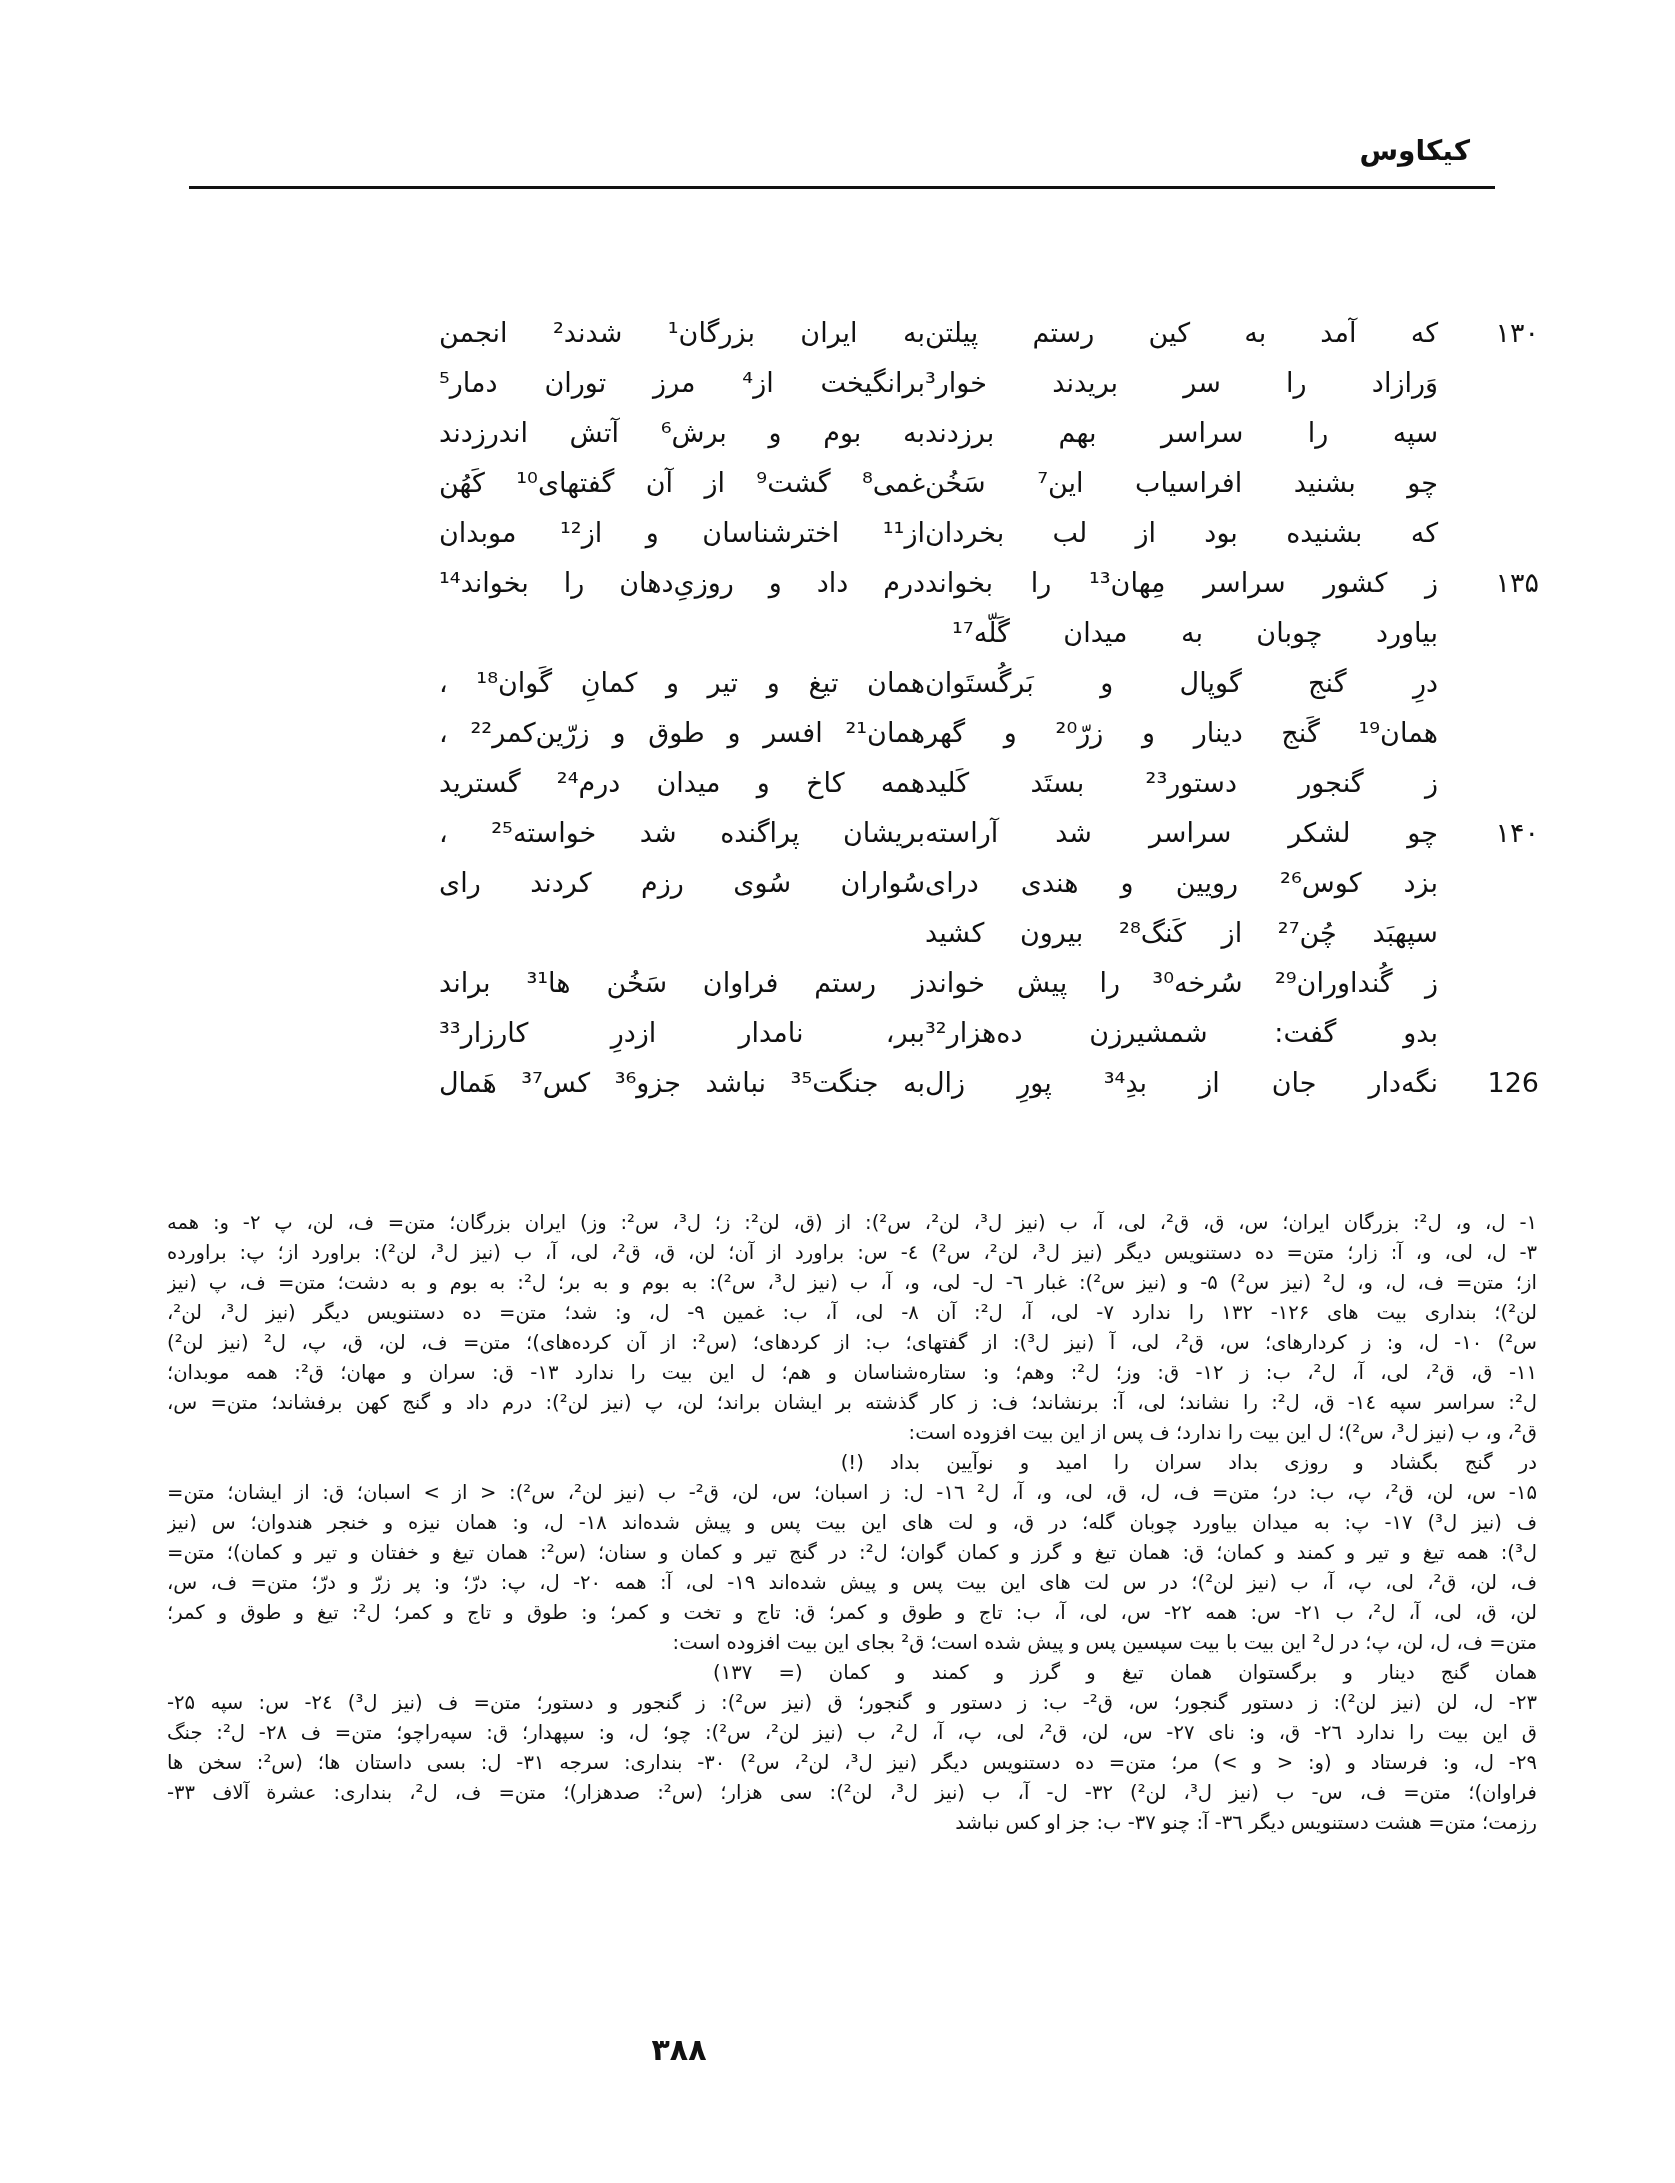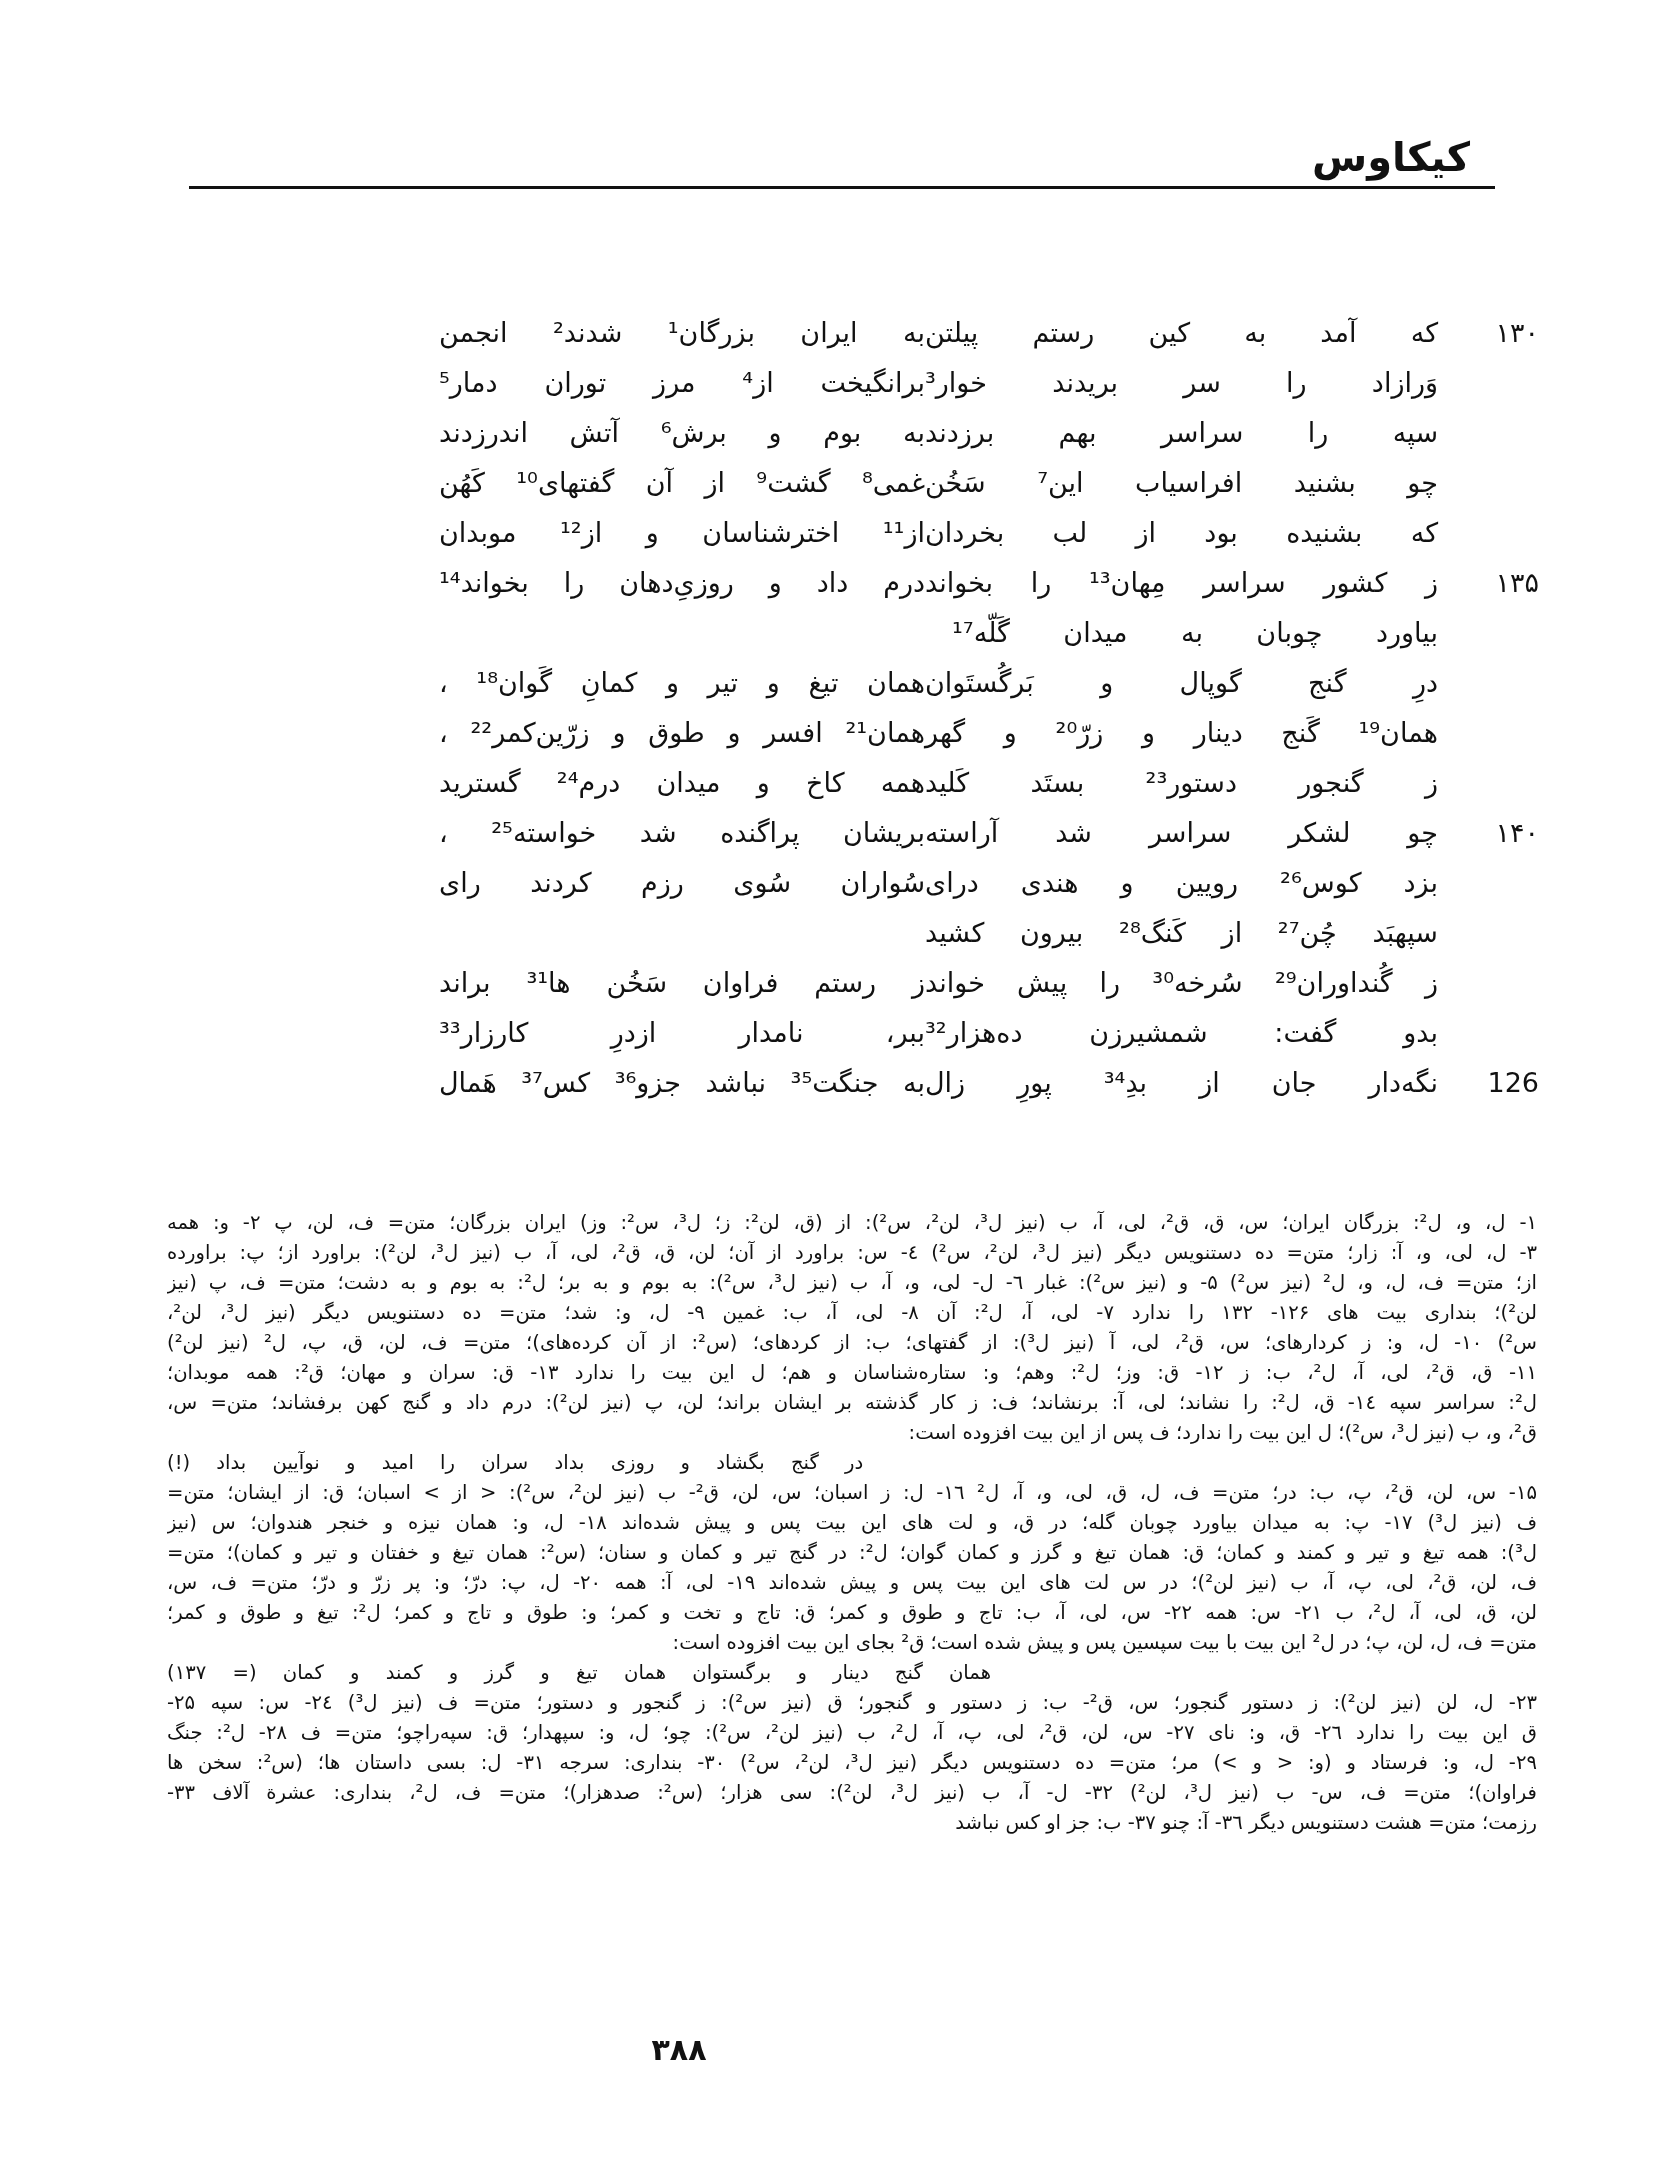--- a/index.html
+++ b/index.html
@@ -1,26 +1,26 @@
 <!DOCTYPE html>
 <html style="font-size:10.8px"><head>
 <meta charset="utf-8">
 <style>
   html, body { margin:0; padding:0; background:#ffffff; }
   body { width:1676px; height:2183px; position:relative; color:#111; font-family:"DejaVu Sans", sans-serif; overflow:hidden; }
-  .header-title { position:absolute; top:134px; right:206px; font-size:40px; font-weight:bold; direction:rtl; }
+  .header-title { position:absolute; top:134px; right:206px; font-size:28px; font-weight:bold; direction:rtl; }
   .header-rule { position:absolute; top:186px; left:189px; width:1306px; height:2.7px; background:#111; }
   .verses { position:absolute; top:307px; left:297px; width:1242px; direction:rtl; }
   .verse-row { display:flex; flex-direction:row; height:50px; align-items:center; font-size:27px; position:relative; }
   .num { width:101px; font-size:27px; }
   .misra1 { width:486px; text-align:justify; text-align-last:justify; margin-left:81px; }
   .misra2 { width:513px; text-align:justify; text-align-last:justify; }
   .footnotes { position:absolute; top:1208px; left:167px; width:1370px; direction:rtl; font-size:19.6px; line-height:30px; text-align:justify; }
   .fn-line { display:block; white-space:nowrap; overflow:hidden; text-align:justify; text-align-last:justify; }
-  .fn-verse { display:block; text-align:left; white-space:nowrap; letter-spacing:1.4px; word-spacing:20px; }
+  .fn-verse { display:block; text-align:right; white-space:nowrap; letter-spacing:1.4px; word-spacing:20px; }
   .fn-last { text-align-last:right; }
   .page-number { position:absolute; top:2032px; left:0; width:1358px; text-align:center; font-size:30px; font-weight:bold; }
 </style>
 </head>
 <body>
 
 <div class="header-title">کیکاوس</div>
 <div class="header-rule"></div>
 
 <div class="verses">

